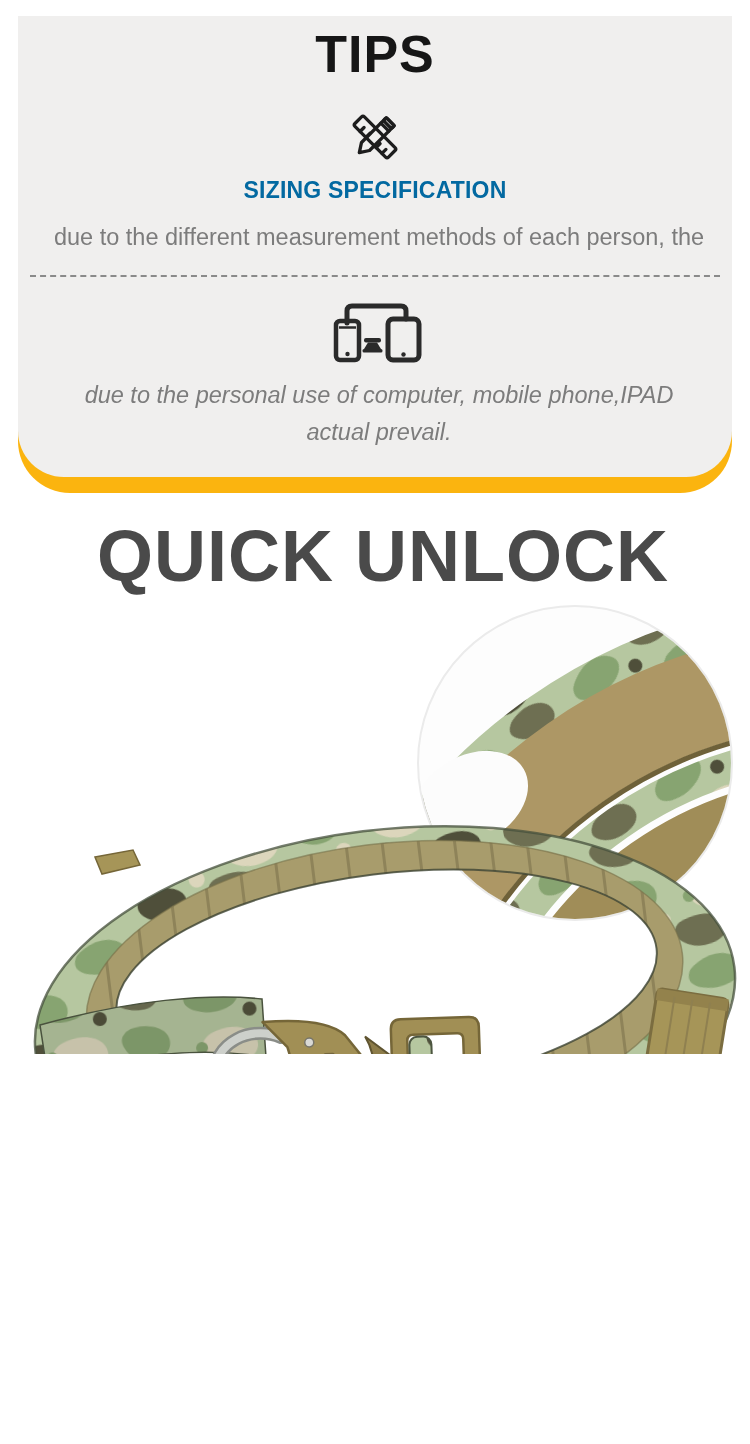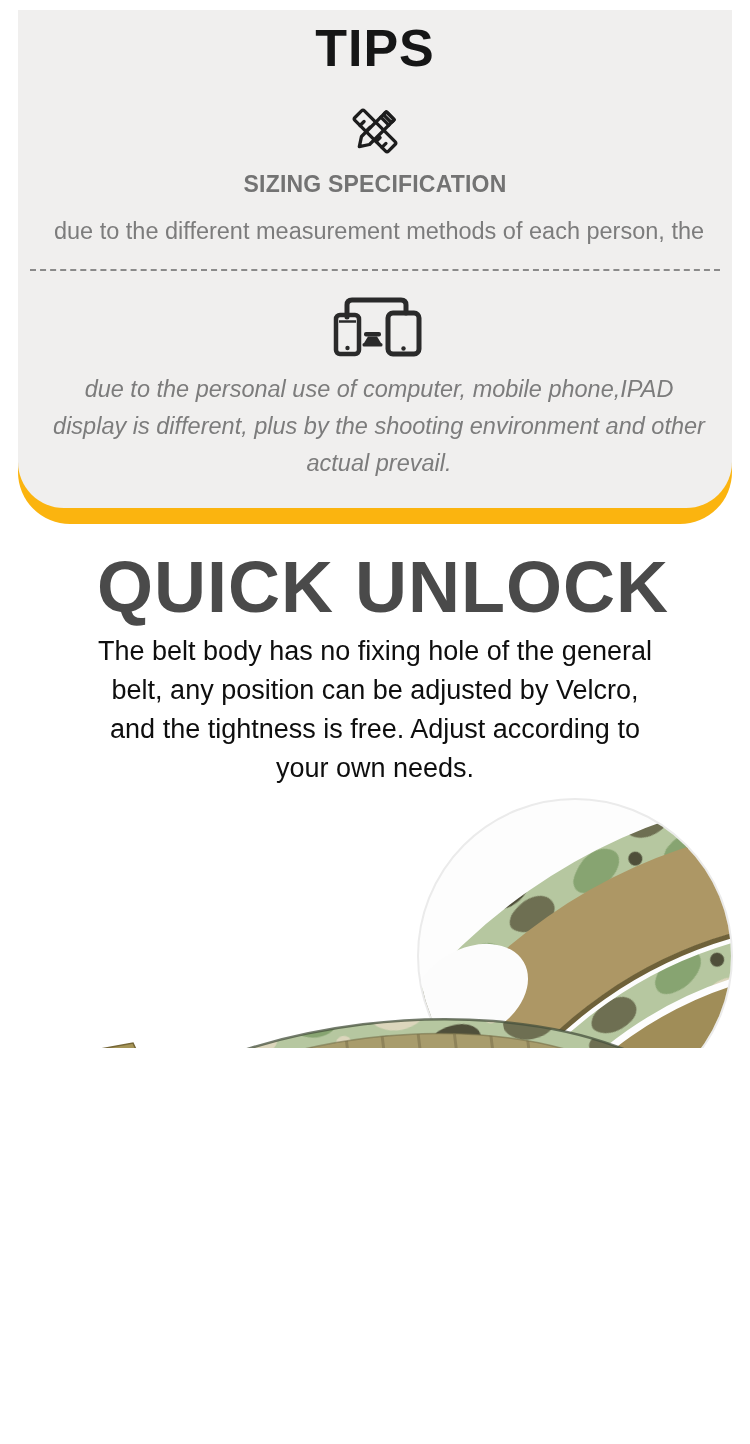--- a/index.html
+++ b/index.html
@@ -1,17 +1,17 @@
 <!DOCTYPE html>
 <html><head>
 <meta charset="utf-8">
 <style>
   html,body{margin:0;padding:0;background:#ffffff;}
   .page{
-    position:relative;width:750px;height:1038px;margin:10px auto;
+    position:relative;width:750px;height:1038px;margin:16px auto;
     overflow:hidden;background:#ffffff;
     font-family:"Liberation Sans","DejaVu Sans",sans-serif;
     -webkit-font-smoothing:antialiased;
   }
   
   .card-outer{position:relative;margin:0 18px;}
   .card-outer::after{
     content:"";position:absolute;left:0;right:0;top:60px;bottom:-16px;
     background:#fbb40f;border-radius:0 0 52px 52px;z-index:0;
   }
@@ -21,21 +21,21 @@
     padding:8px 0 26px 0;
   }
   .tips-title{
     margin:0;font-size:52px;line-height:60px;font-weight:bold;
     letter-spacing:1px;color:#161616;
   }
   .icon-wrap{margin-top:20px;line-height:0;}
   .icon-wrap.devices{margin-top:22px;}
   .spec-heading{
     margin:8px 0 0 0;font-size:23px;line-height:28px;font-weight:bold;
-    color:#737373;letter-spacing:0.2px;
+    color:#0369a1;letter-spacing:0.2px;
   }
   .spec-heading.first{margin-top:6px;}
   .spec-body{margin-top:12px;color:#7c7c7c;font-size:23.5px;}
   .spec-body .pline{line-height:43px;padding-left:8px;}
   .spec-body.second{margin-top:14px;}
   .spec-body.second .pline{line-height:37px;font-style:italic;}
   .dash-divider{
     margin:16px 12px 0 12px;height:0;border-top:2px dashed #8a8a8a;
   }
   
@@ -101,34 +101,27 @@
           <rect x="37.5" y="50" width="20" height="3.5" rx="1.5" fill="#2a2a2a"></rect>
 
           <rect x="63" y="20" width="31" height="41" rx="5" stroke="#2a2a2a" stroke-width="5"></rect>
           <circle cx="78.5" cy="55.5" r="2.2" fill="#2a2a2a"></circle>
         </svg>
       </div>
 
 
       <div class="spec-body second">
         <div class="pline">due to the personal use of computer, mobile phone,IPAD</div>
-        <div class="pline">display is different, plus by the shooting environment and other</div>
         <div class="pline">actual prevail.</div>
       </div>
 
     </div>
   </div>
 
   <h2 class="quick-title">QUICK UNLOCK</h2>
-  <div class="quick-body">
-    <div class="pline">The belt body has no fixing hole of the general</div>
-    <div class="pline">belt, any position can be adjusted by Velcro,</div>
-    <div class="pline">and the tightness is free. Adjust according to</div>
-    <div class="pline">your own needs.</div>
-  </div>
 
   <svg class="photo" width="750" height="560" viewBox="0 0 750 560">
     <defs>
       <pattern id="camo" width="150" height="130" patternUnits="userSpaceOnUse" patternTransform="rotate(-4)">
         <rect width="150" height="130" fill="#b6c7a0"></rect>
         <path d="M8 18 C 28 2 52 6 58 20 C 64 34 40 44 22 40 C 6 37 0 28 8 18 Z" fill="#87a471"></path>
         <path d="M88 6 C 110 -2 132 8 128 24 C 124 38 96 36 86 26 C 78 18 78 12 88 6 Z" fill="#6e6f52"></path>
         <path d="M30 62 C 52 52 74 58 76 74 C 78 90 52 98 34 90 C 18 83 16 70 30 62 Z" fill="#dcd6bc"></path>
         <path d="M100 52 C 122 46 142 56 138 72 C 134 88 106 88 96 76 C 88 66 88 58 100 52 Z" fill="#87a471"></path>
         <path d="M6 100 C 26 92 50 96 52 110 C 54 124 28 132 12 124 C -2 117 -4 106 6 100 Z" fill="#6e6f52"></path>

